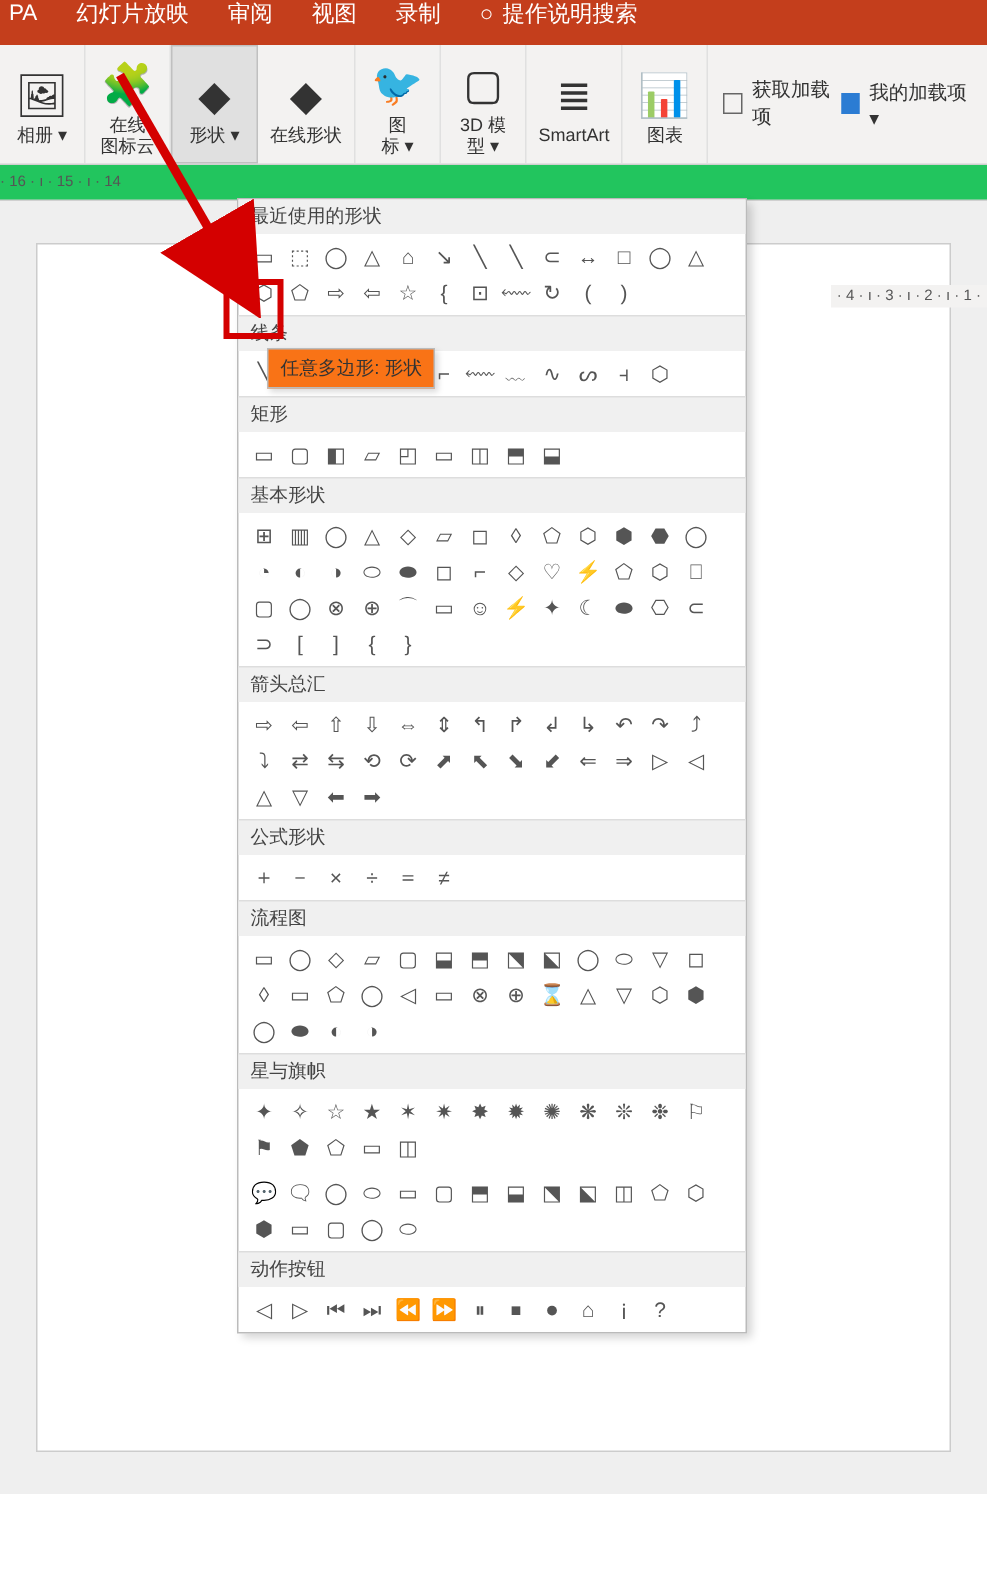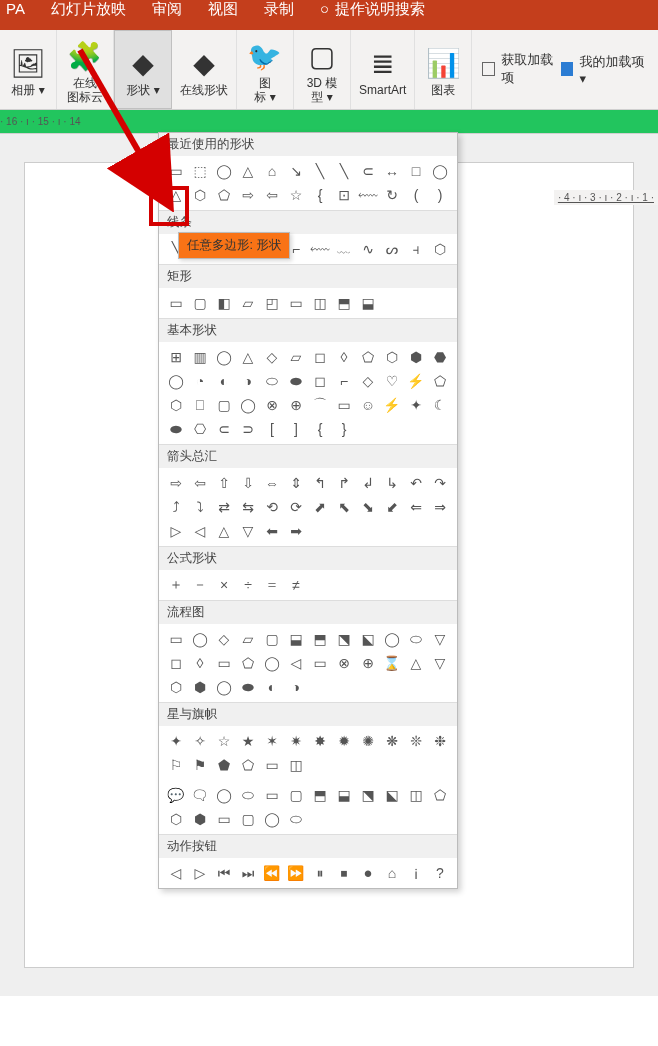--- a/index.html
+++ b/index.html
@@ -84,21 +84,21 @@
     height: 100%;
     background:#fff;
     border:1px solid #ccc;
   }
 
   
   .shapes-panel {
     position:absolute;
     left: 158px;
     top: 132px;
-    width: 300px;
+    width: 340px;
     background:#fff;
     border:1px solid #bbb;
     box-shadow: 3px 3px 6px rgba(0,0,0,.18);
     font-size:12px;
     color:#444;
     z-index: 10;
   }
   .sp-section-title {
     background:#f0f0f0;
     padding:3px 8px;
@@ -155,21 +155,20 @@
   }
 
   .ruler-right {
     position:absolute;
     right:0;
     top: 190px;
     font-size:10px;
     color:#555;
     background:#f3f2f1;
     padding:2px 4px;
-    text-decoration:underline;
   }
 </style>
 </head>
 <body>
 
 <div class="ribbon-top">
   <span>PA</span>
   <span>幻灯片放映</span>
   <span>审阅</span>
   <span>视图</span>

